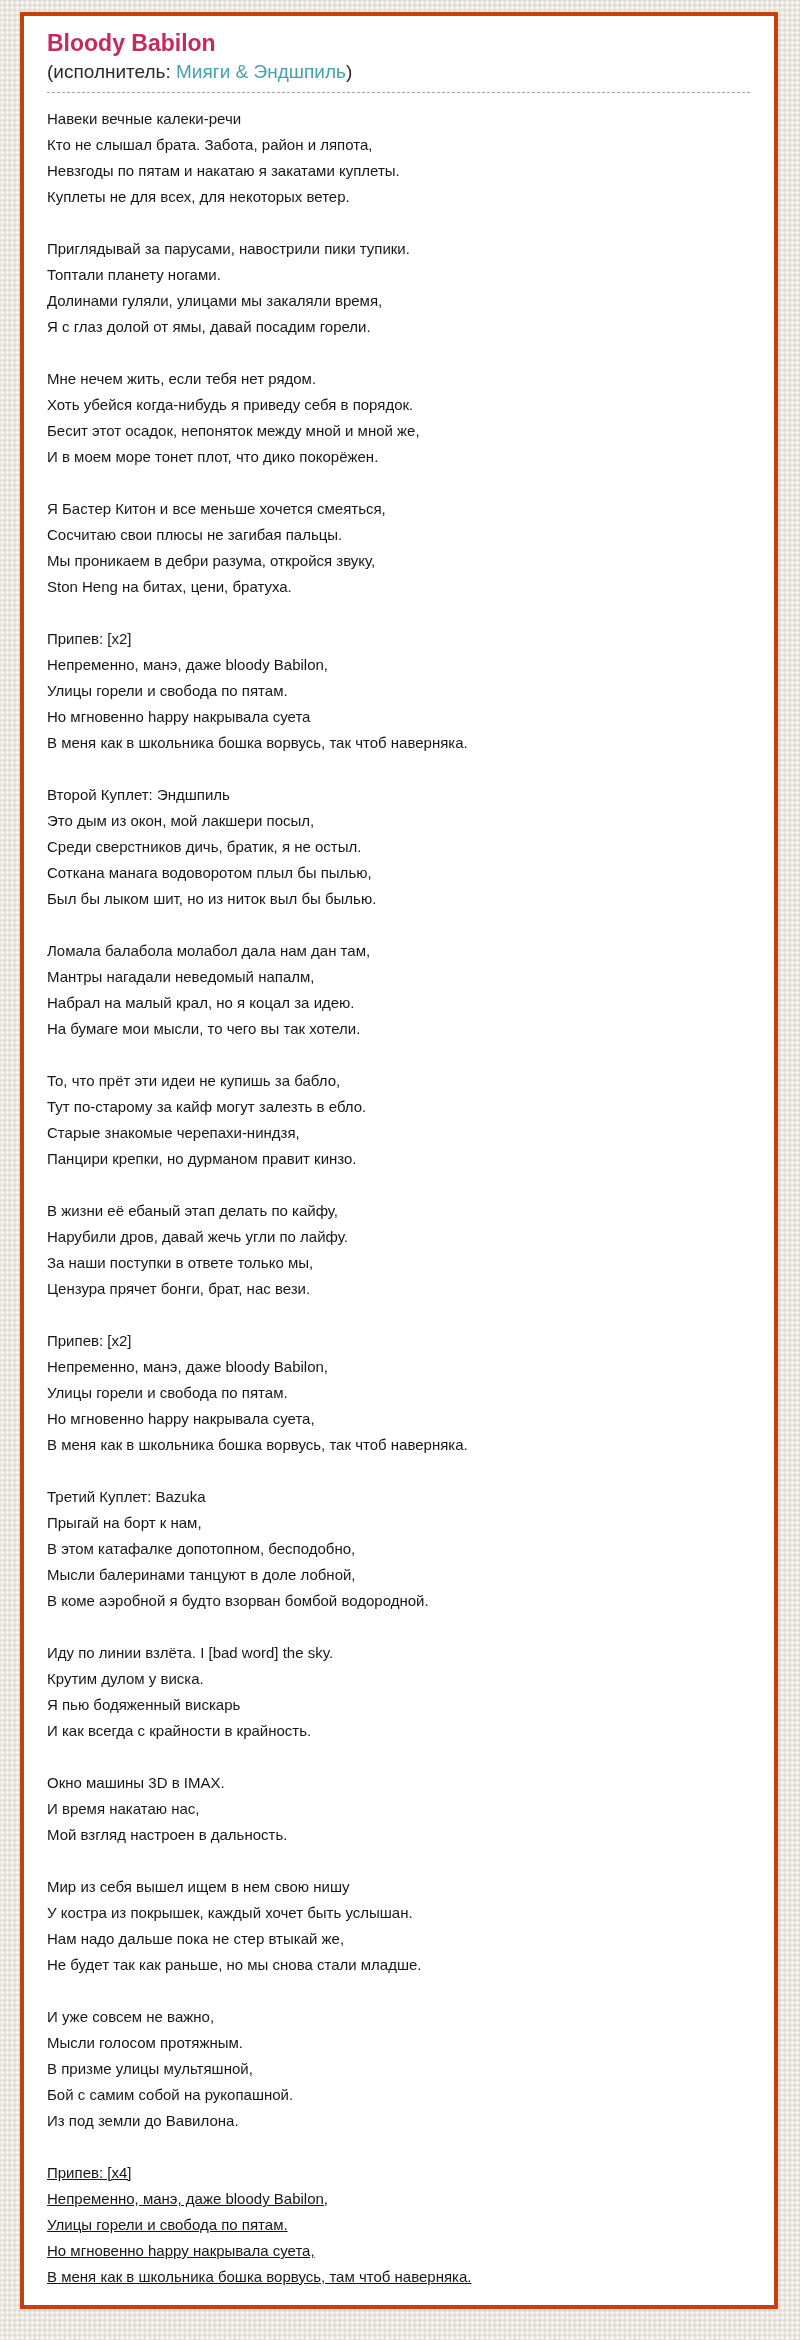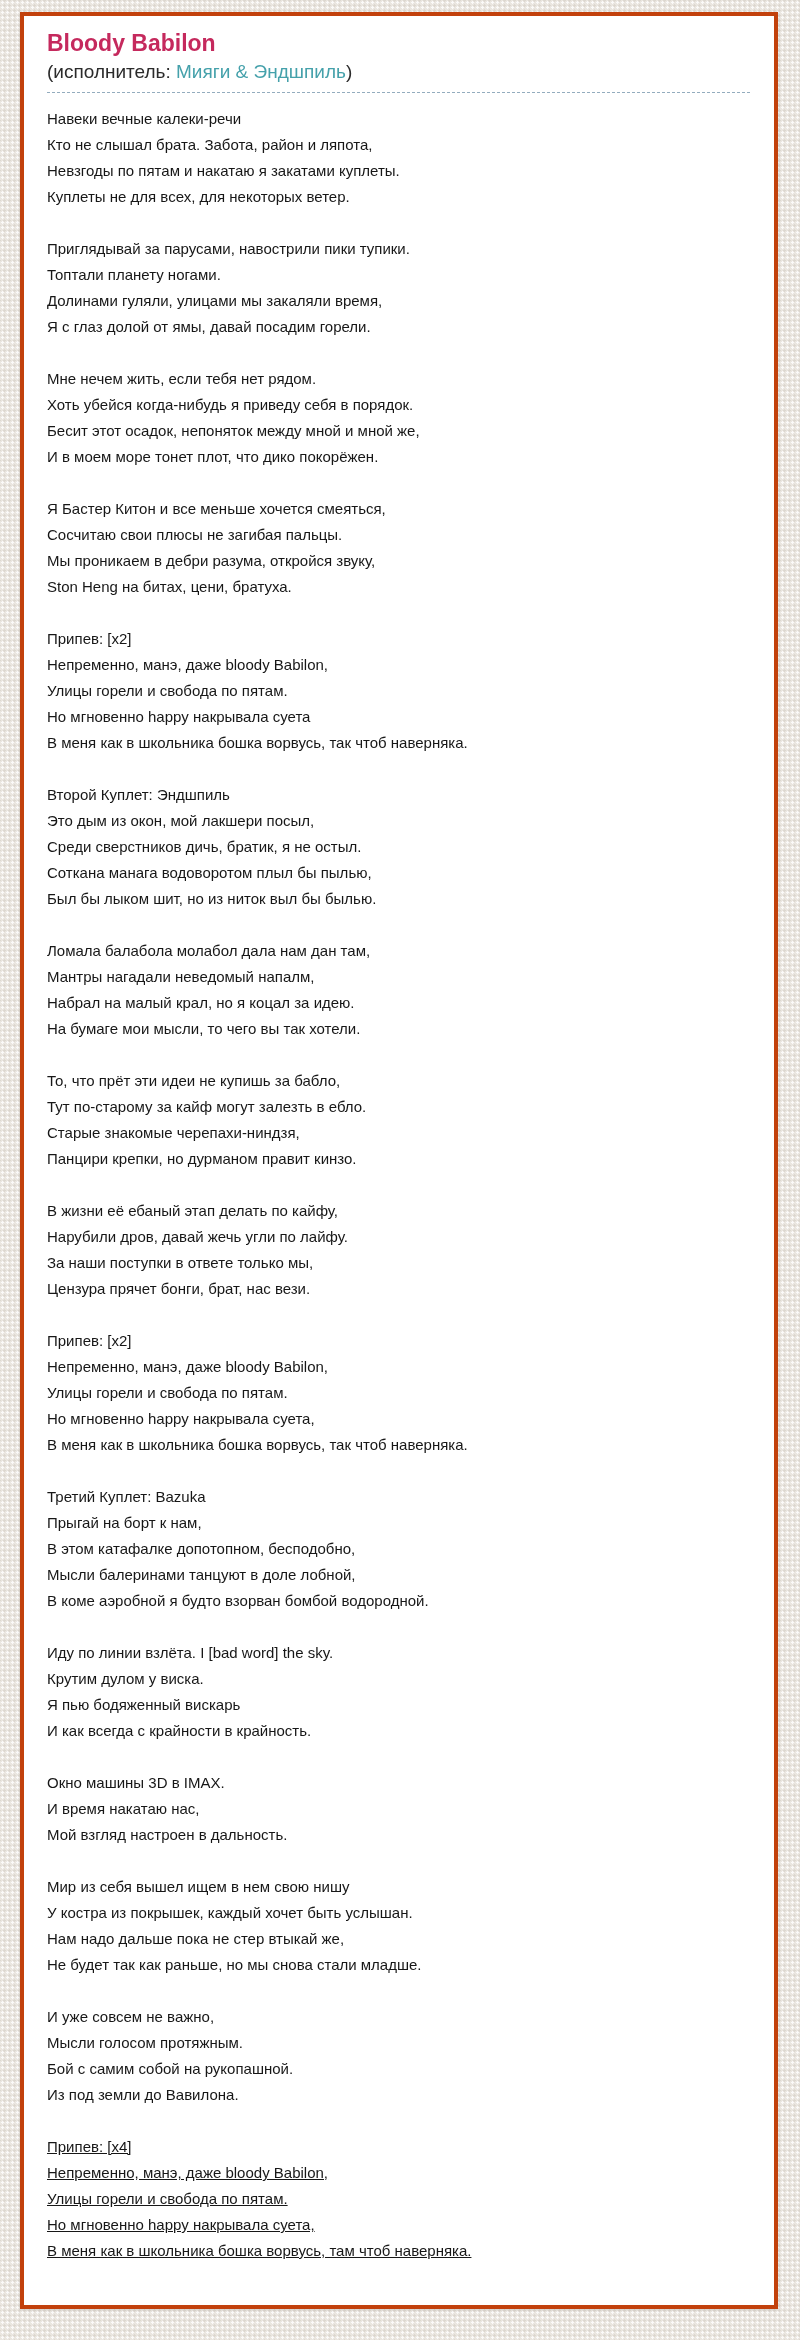--- a/index.html
+++ b/index.html
@@ -161,20 +161,21 @@
       </div>
       <div class="stanza">
         <div class="line">Мир из себя вышел ищем в нем свою нишу</div>
         <div class="line">У костра из покрышек, каждый хочет быть услышан.</div>
         <div class="line">Нам надо дальше пока не стер втыкай же,</div>
         <div class="line">Не будет так как раньше, но мы снова стали младше.</div>
       </div>
       <div class="stanza">
         <div class="line">И уже совсем не важно,</div>
         <div class="line">Мысли голосом протяжным.</div>
+        <div class="line">В призме улицы мультяшной,</div>
         <div class="line">Бой с самим собой на рукопашной.</div>
         <div class="line">Из под земли до Вавилона.</div>
       </div>
       <div class="stanza">
         <div class="line">Припев: [x4]</div>
         <div class="line">Непременно, манэ, даже bloody Babilon,</div>
         <div class="line">Улицы горели и свобода по пятам.</div>
         <div class="line">Но мгновенно happy накрывала суета,</div>
         <div class="line">В меня как в школьника бошка ворвусь, там чтоб наверняка.</div>
       </div>

